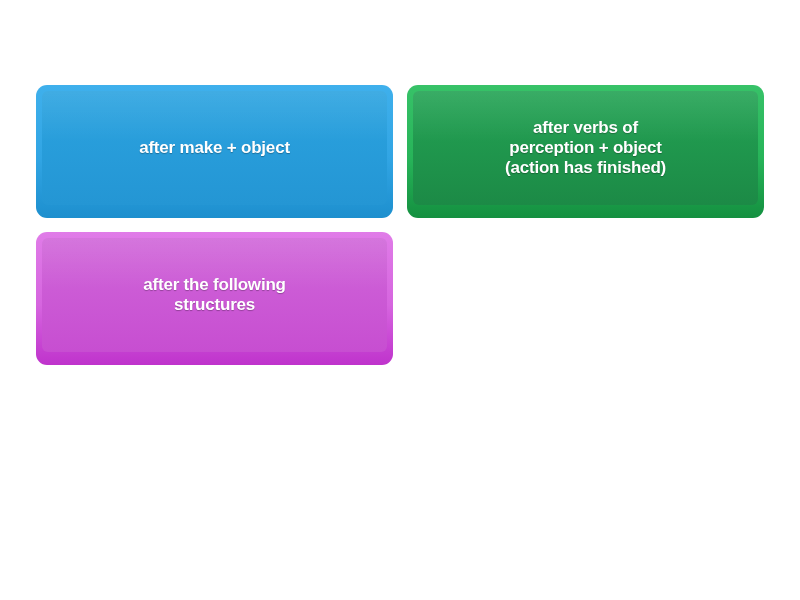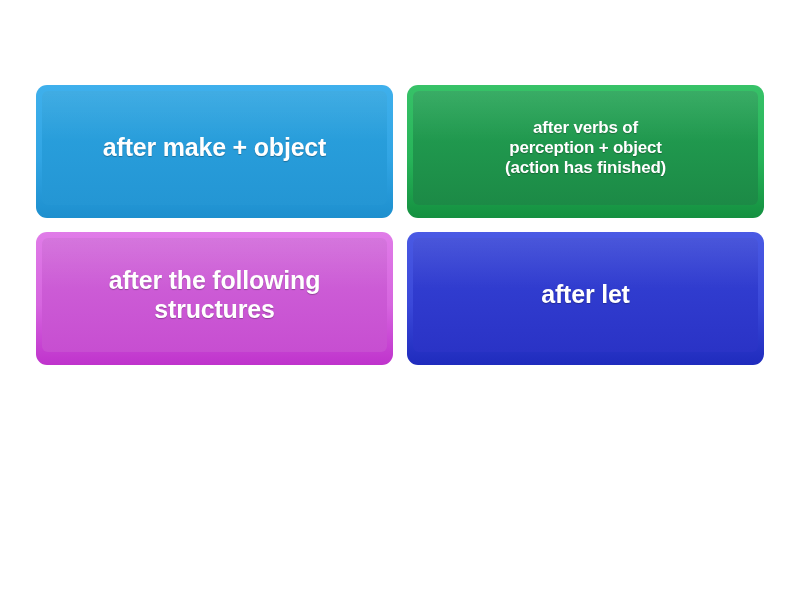--- a/index.html
+++ b/index.html
@@ -50,21 +50,21 @@
     display: flex;
     align-items: center;
     justify-content: center;
     box-sizing: border-box;
     padding: 4px 10px;
   }
 
   .card-label {
     color: #ffffff;
     font-weight: bold;
-    font-size: 25px;
+    font-size: 17px;
     line-height: 1.18;
     text-align: center;
     letter-spacing: -0.2px;
     text-shadow: 0 1px 1px rgba(0,0,0,0.28);
     white-space: pre-line;
   }
 
   .card-label.small {
     font-size: 17px;
   }
@@ -120,19 +120,14 @@
     </div>
   </div>
 
   <div class="card c-purple">
     <div class="card-face">
       <span class="card-label">after the following
 structures</span>
     </div>
   </div>
 
-  <div class="card c-indigo">
-    <div class="card-face">
-      <span class="card-label">after let</span>
-    </div>
-  </div>
 
 </div>
 
 </body></html>

